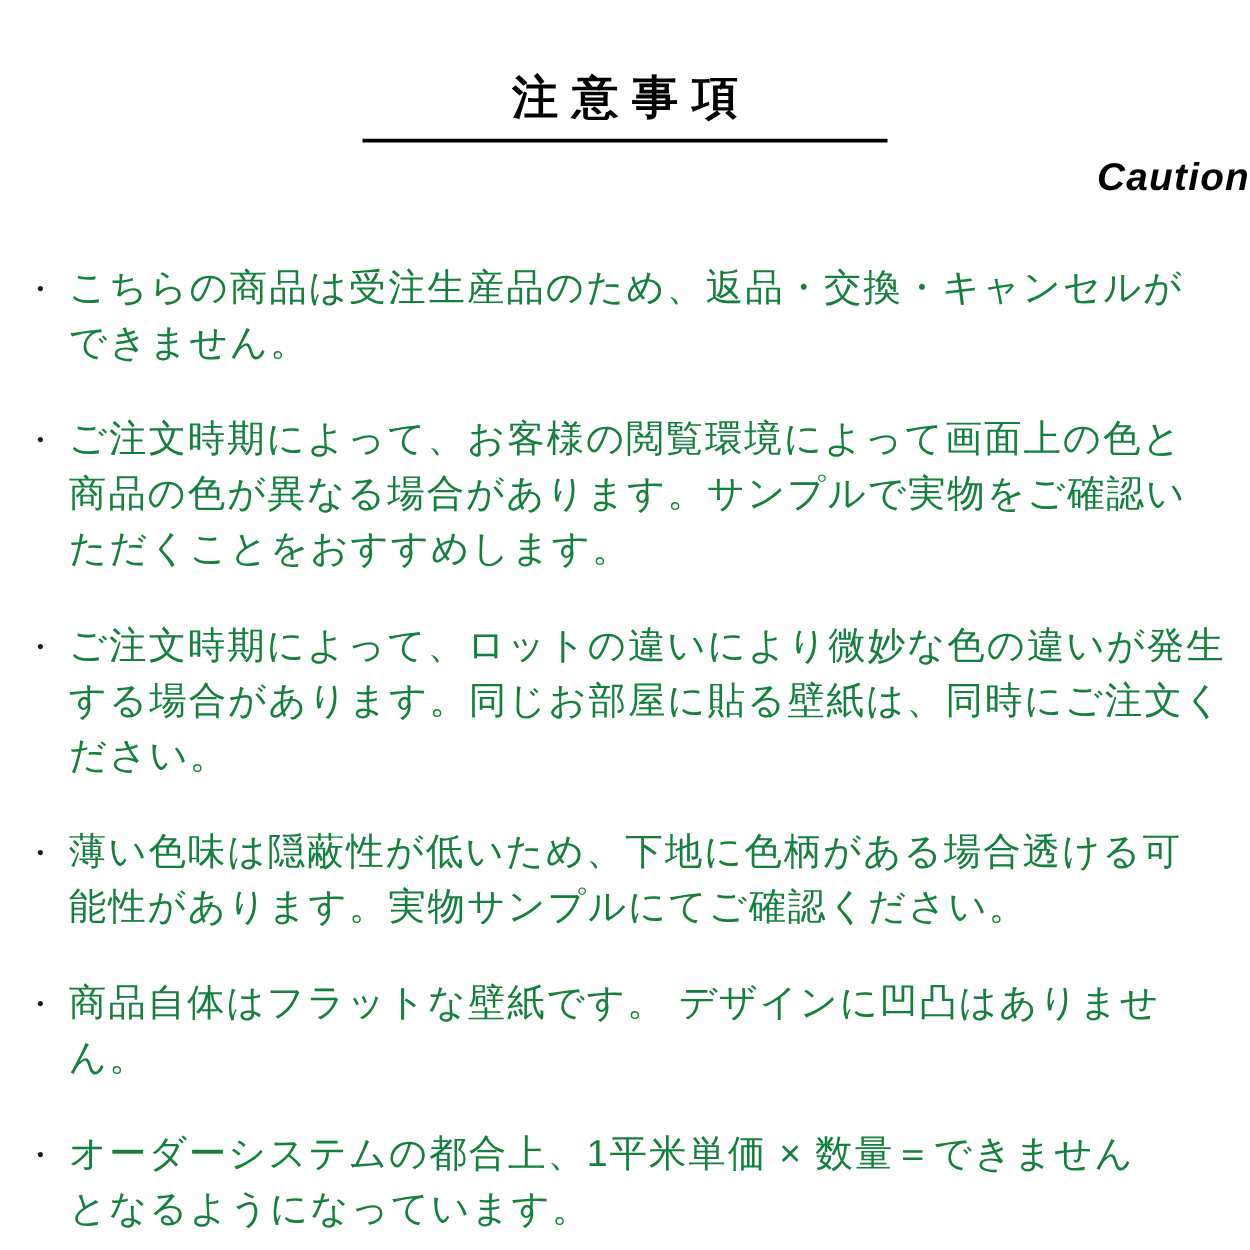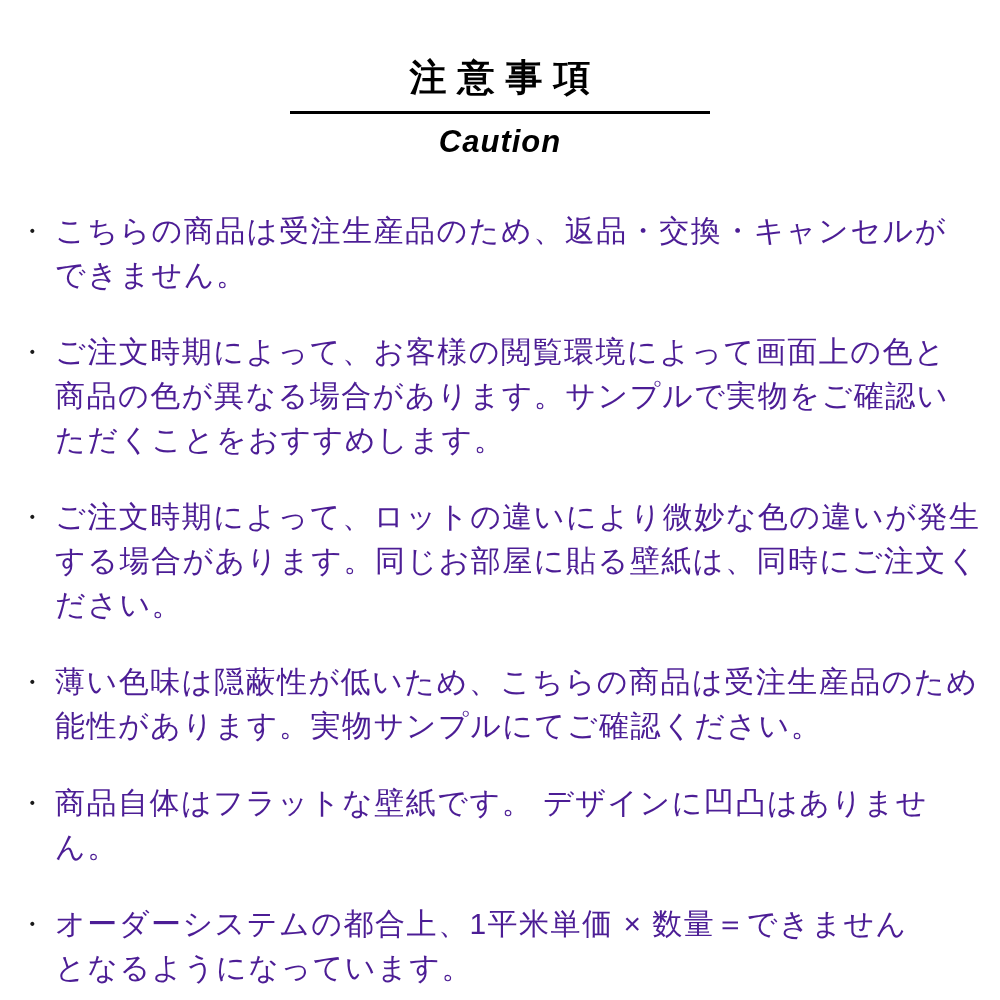--- a/index.html
+++ b/index.html
@@ -30,20 +30,21 @@
       margin: 11px auto 9px auto;
       background: #000000;
     }
     .subtitle {
       font-size: 31px;
       font-style: italic;
       font-weight: 700;
       letter-spacing: 1px;
       color: #000000;
       line-height: 1.2;
+      text-align: right;
     }
     .notes {
       margin-top: 48px;
       padding-left: 17px;
       padding-right: 14px;
     }
     .note-item {
       display: flex;
       align-items: flex-start;
       margin-bottom: 33px;
@@ -57,21 +58,21 @@
       padding-left: 2px;
       color: #1a1a1a;
     }
     .note-text {
       margin: 0;
       flex: 1 1 auto;
       font-size: 30px;
       line-height: 44px;
       letter-spacing: 1.5px;
       white-space: pre-line;
-      color: #4c1d95;
+      color: #15803d;
     }
   </style>
 </head>
 <body>
 
 <div class="page">
 
   <div class="header">
     <div class="title">注意事項</div>
     <div class="divider"></div>
@@ -95,21 +96,21 @@
 
     <div class="note-item">
       <span class="bullet">・</span>
       <p class="note-text">ご注文時期によって、ロットの違いにより微妙な色の違いが発生
 する場合があります。同じお部屋に貼る壁紙は、同時にご注文く
 ださい。</p>
     </div>
 
     <div class="note-item">
       <span class="bullet">・</span>
-      <p class="note-text">薄い色味は隠蔽性が低いため、こちらの商品は受注生産品のため
+      <p class="note-text">薄い色味は隠蔽性が低いため、下地に色柄がある場合透ける可
 能性があります。実物サンプルにてご確認ください。</p>
     </div>
 
     <div class="note-item">
       <span class="bullet">・</span>
       <p class="note-text">商品自体はフラットな壁紙です。 デザインに凹凸はありません。</p>
     </div>
 
     <div class="note-item">
       <span class="bullet">・</span>

